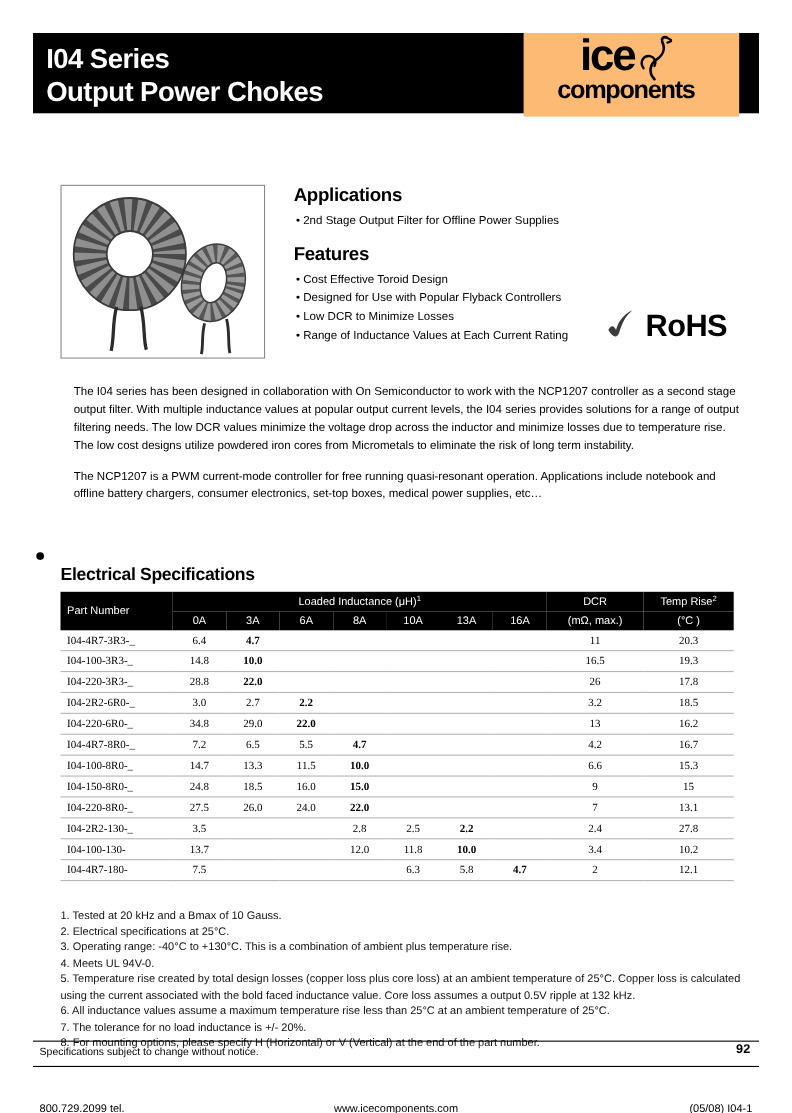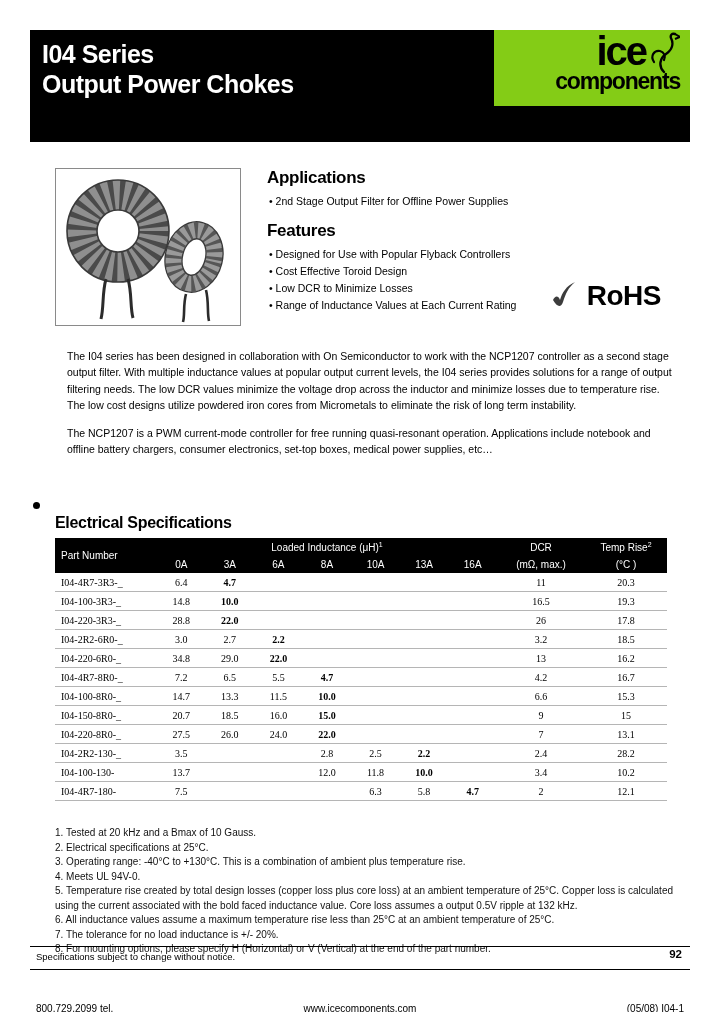--- a/index.html
+++ b/index.html
@@ -4,25 +4,25 @@
 <style>
   * { margin:0; padding:0; box-sizing:border-box; }
   html,body { background:#e8e8e8; }
   .page {
     position:relative; width:720px; height:1012px; margin:0 auto;
     background:#fff; color:#000;
     font-family:"Liberation Sans", sans-serif;
     overflow:hidden;
   }
   
-  .topbar { position:absolute; left:30px; right:30px; top:30px; height:112px; background:#000; }
+  .topbar { position:absolute; left:30px; right:30px; top:30px; height:73px; background:#000; }
   .titles { padding:10px 0 0 12px; color:#fff; font-weight:bold; font-size:25px; line-height:1.18; letter-spacing:-0.5px; }
   .logo-box {
-    position:absolute; top:0; right:0; width:196px; height:76px; background:#84cc16;
-    display:flex; flex-direction:column; align-items:flex-end; padding:2px 10px 0 0;
+    position:absolute; top:0; right:18px; width:196px; height:76px; background:#fdba74;
+    display:flex; flex-direction:column; align-items:center; padding:2px 10px 0 0;
   }
   .logo-row { display:flex; align-items:flex-start; }
   .logo-ice { font-size:40px; font-weight:bold; letter-spacing:-2px; line-height:0.95; }
   .logo-components { font-size:23px; font-weight:bold; letter-spacing:-1.2px; margin-top:-6px; }
   
   .intro { position:absolute; left:55px; right:55px; top:168px; height:162px; }
   .photo { position:absolute; left:0; top:0; width:186px; height:158px; border:1px solid #8a8a8a; background:#fff; }
   .intro-right { position:absolute; left:212px; top:0; right:0; }
   .sec-h3 { font-size:17px; font-weight:bold; margin:0 0 7px 0; letter-spacing:-0.3px; }
   .bullets { list-style:none; margin:0 0 14px 2px; font-size:10.5px; }
@@ -106,22 +106,22 @@
     </div>
 
     <div class="intro-right">
       <h3 class="sec-h3">Applications</h3>
       <ul class="bullets" id="applications-list">
           <li>2nd Stage Output Filter for Offline Power Supplies</li>
         </ul>
 
       <h3 class="sec-h3">Features</h3>
       <ul class="bullets" id="features-list">
+          <li>Cost Effective Toroid Design</li>
           <li>Designed for Use with Popular Flyback Controllers</li>
-          <li>Cost Effective Toroid Design</li>
           <li>Low DCR to Minimize Losses</li>
           <li>Range of Inductance Values at Each Current Rating</li>
         </ul>
     </div>
 
     <div class="rohs">
       <svg width="24" height="30" viewBox="0 0 24 30">
         <path d="M2 19 C6 26 10 27 12 21 C15 12 17 7 24 1 C15 5 11 12 9 19 C7 14 4 15 2 19 Z" fill="#3c3c3c"></path>
       </svg>
       <span class="rohs-text">RoHS</span>
@@ -236,21 +236,21 @@
             <td>11.5</td>
             <td class="boldval">10.0</td>
             <td></td>
             <td></td>
             <td></td>
             <td>6.6</td>
             <td>15.3</td>
           </tr>
           <tr>
             <td class="part">I04-150-8R0-_</td>
-            <td>20.7</td>
+            <td>24.8</td>
             <td>18.5</td>
             <td>16.0</td>
             <td class="boldval">15.0</td>
             <td></td>
             <td></td>
             <td></td>
             <td>9</td>
             <td>15</td>
           </tr>
           <tr>
@@ -268,21 +268,21 @@
           <tr>
             <td class="part">I04-2R2-130-_</td>
             <td>3.5</td>
             <td></td>
             <td></td>
             <td>2.8</td>
             <td>2.5</td>
             <td class="boldval">2.2</td>
             <td></td>
             <td>2.4</td>
-            <td>28.2</td>
+            <td>27.8</td>
           </tr>
           <tr>
             <td class="part">I04-100-130-</td>
             <td>13.7</td>
             <td></td>
             <td></td>
             <td>12.0</td>
             <td>11.8</td>
             <td class="boldval">10.0</td>
             <td></td>

